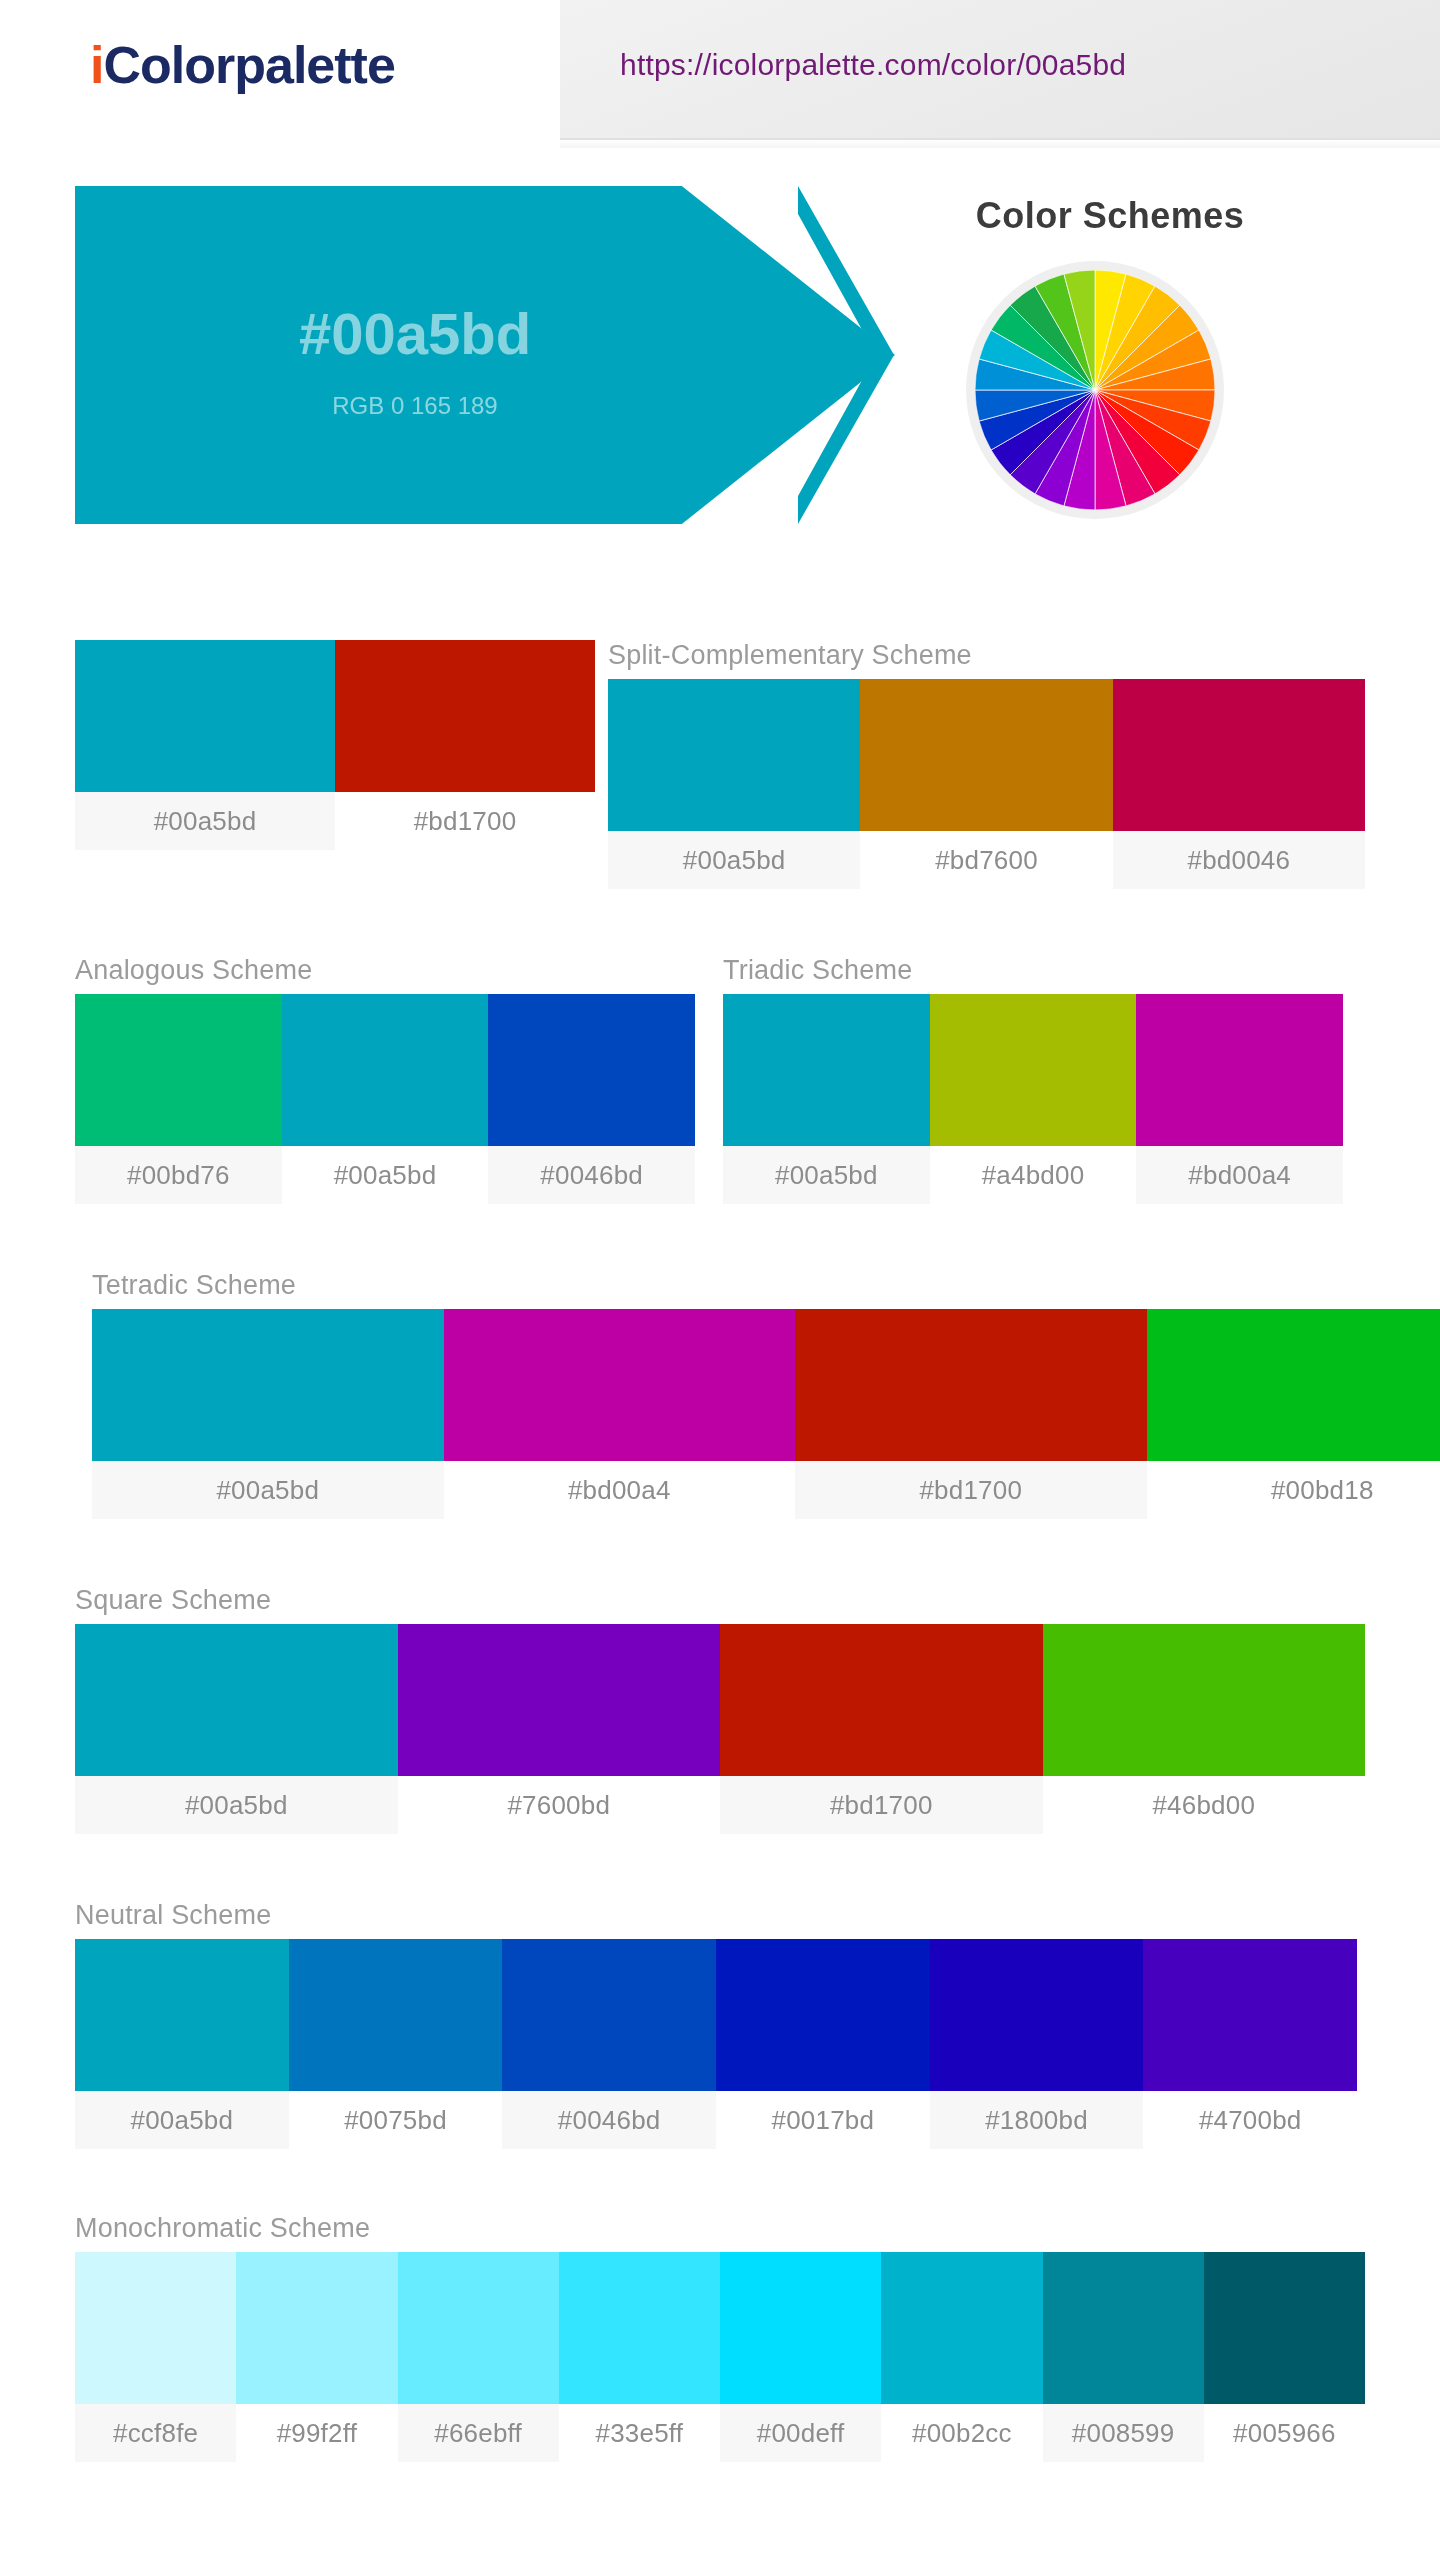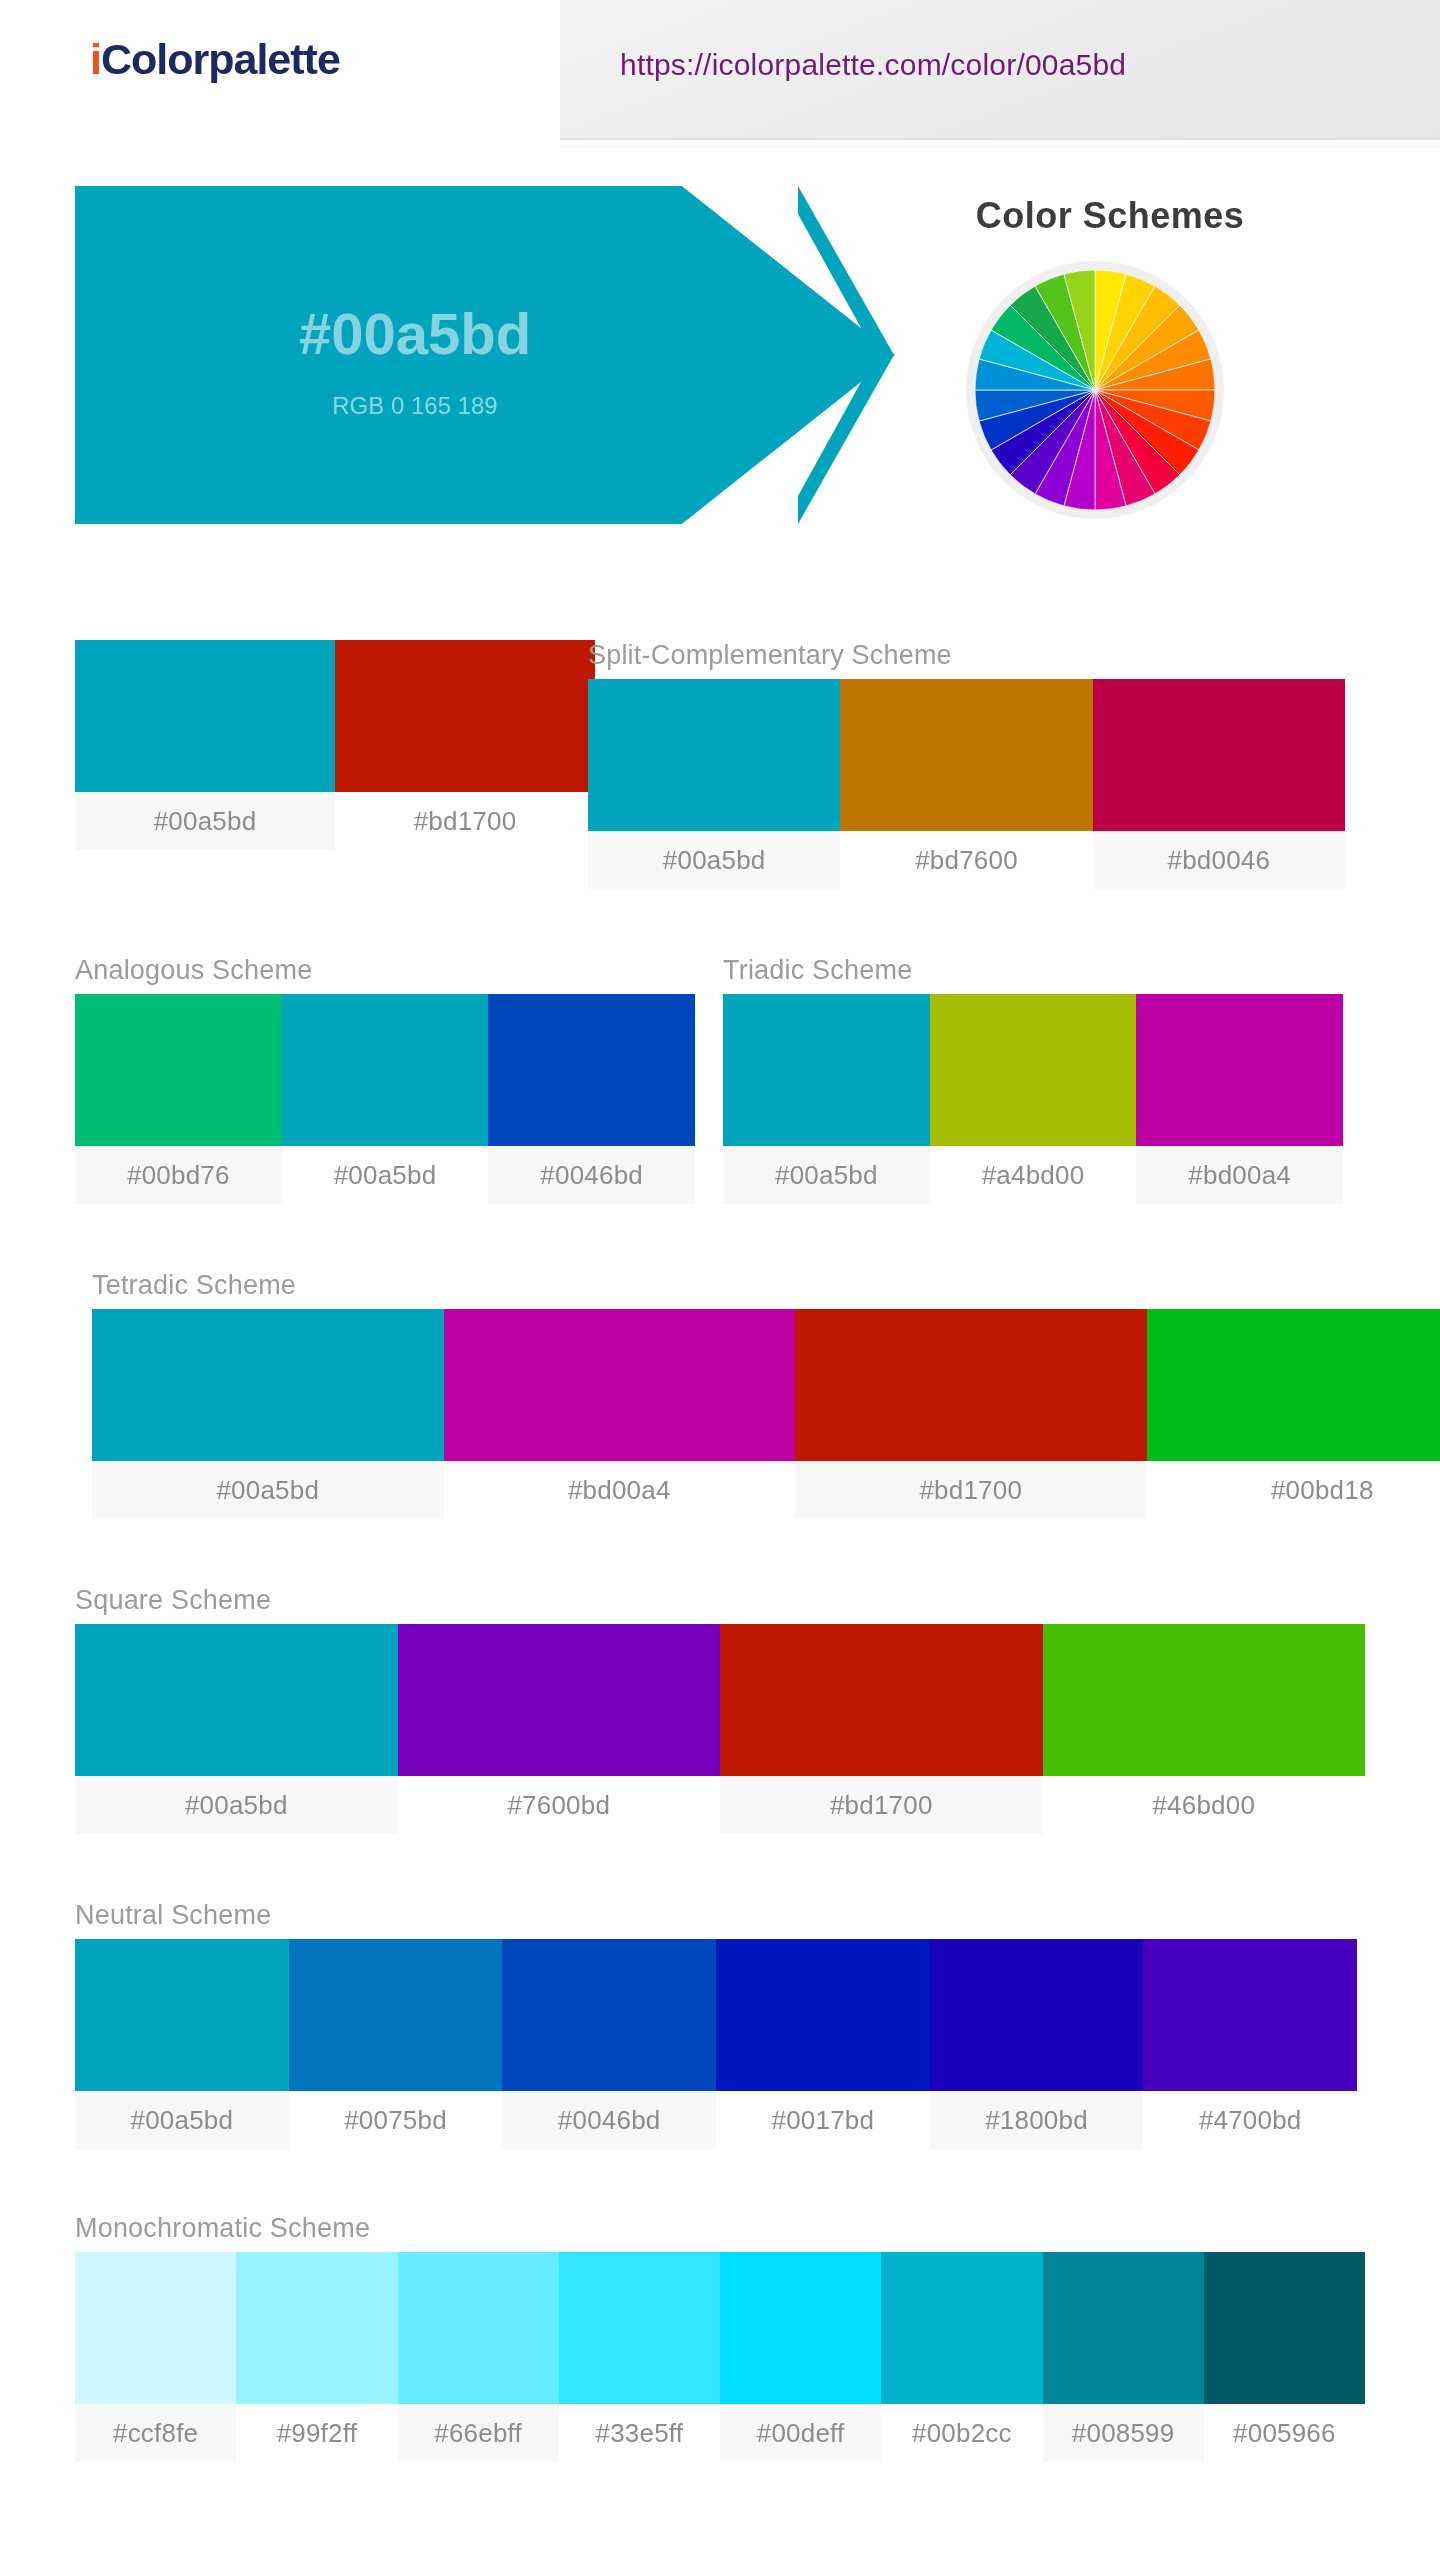--- a/index.html
+++ b/index.html
@@ -28,21 +28,21 @@
   }
   #header-panel-shadow {
     position: absolute;
     left: 560px; top: 140px;
     width: 880px; height: 8px;
     background: linear-gradient(180deg, #ffffff 0%, #f4f4f4 100%);
   }
   #brand {
     position: absolute;
     left: 90px; top: 35px;
-    font-size: 43px;
+    font-size: 52px;
     font-weight: bold;
     letter-spacing: -1px;
     white-space: nowrap;
   }
   #brand .brand-i { color: #f1511b; }
   #brand .brand-rest { color: #1b2a63; }
 
   #page-url {
     position: absolute;
     left: 620px; top: 48px;
@@ -146,21 +146,21 @@
     align-items: center;
     justify-content: center;
     font-size: 26px;
     color: #8c8c8c;
     letter-spacing: 0.2px;
   }
   .hex-cell.tint { background: #f7f7f7; }
 
   
   #scheme-complementary     { left: 75px;  top: 640px;  width: 520px; }
-  #scheme-split             { left: 588px; top: 640px;  width: 757px; }
+  #scheme-split             { left: 608px; top: 640px;  width: 757px; }
   #scheme-analogous         { left: 75px;  top: 955px;  width: 620px; }
   #scheme-triadic           { left: 723px; top: 955px;  width: 620px; }
   #scheme-tetradic          { left: 92px;  top: 1270px; width: 1406px; }
   #scheme-square            { left: 75px;  top: 1585px; width: 1290px; }
   #scheme-neutral           { left: 75px;  top: 1900px; width: 1282px; }
   #scheme-monochromatic     { left: 75px;  top: 2213px; width: 1290px; }
 </style>
 </head>
 <body>
 

